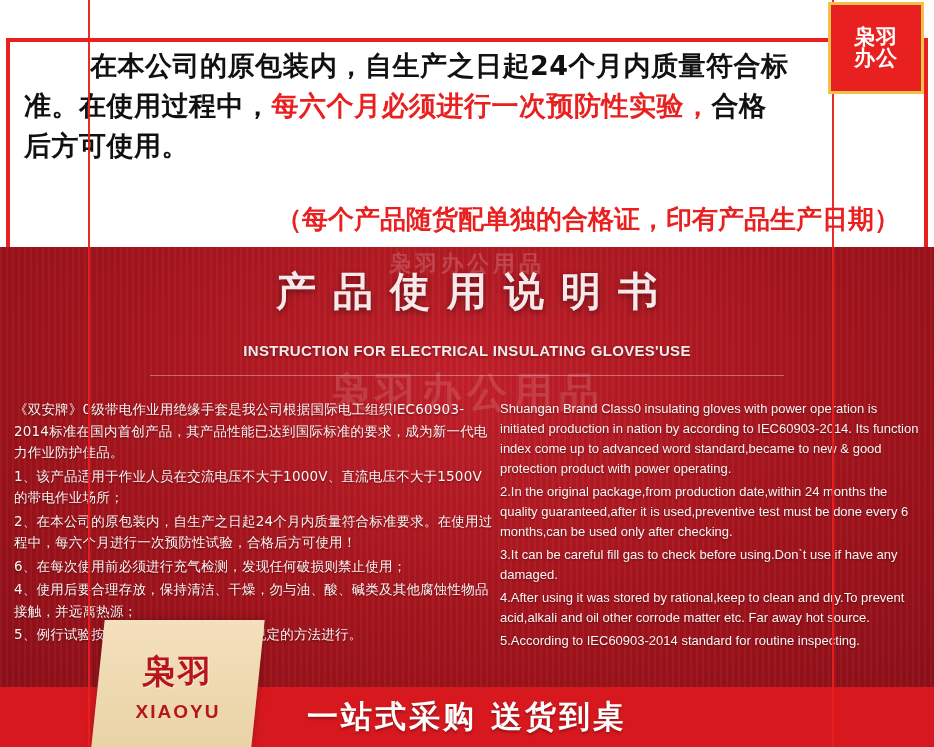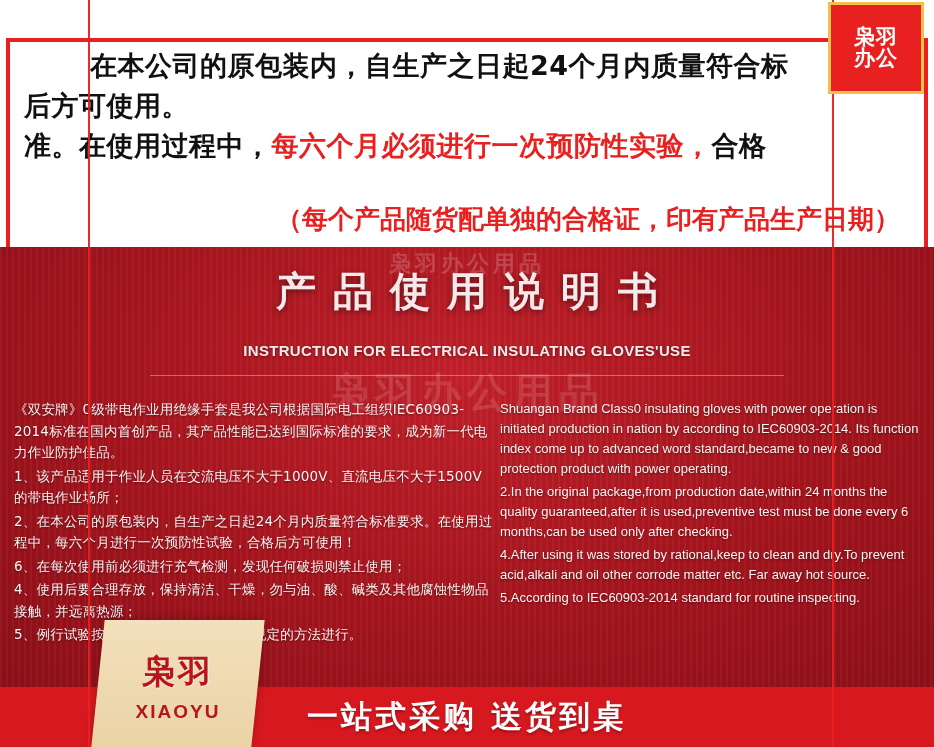--- a/index.html
+++ b/index.html
@@ -292,24 +292,24 @@
   }
 </style>
 </head>
 <body>
 
 <div class="notice-panel">
   <div class="notice-border"></div>
 
   <div class="notice-text">
     <div class="notice-line indent">在本公司的原包装内，自生产之日起24个月内质量符合标</div>
-    <div class="notice-line">后方可使用。</div>
     <div class="notice-line">
       <span>准。在使用过程中，</span><span class="hl-red">每六个月必须进行一次预防性实验，</span><span>合格</span>
     </div>
+    <div class="notice-line">后方可使用。</div>
   </div>
 
   <div class="notice-sub">（每个产品随货配单独的合格证，印有产品生产日期）</div>
 </div>
 
 <div class="logo-badge">
   <div class="logo-chars">
     <span>枭羽</span>
     <span>办公</span>
   </div>
@@ -327,20 +327,21 @@
     <p>1、该产品适用于作业人员在交流电压不大于1000V、直流电压不大于1500V的带电作业场所；</p>
     <p>2、在本公司的原包装内，自生产之日起24个月内质量符合标准要求。在使用过程中，每六个月进行一次预防性试验，合格后方可使用！</p>
     <p>6、在每次使用前必须进行充气检测，发现任何破损则禁止使用；</p>
     <p>4、使用后要合理存放，保持清洁、干燥，勿与油、酸、碱类及其他腐蚀性物品接触，并远离热源；</p>
     <p>5、例行试验按IEC60903-2014标准中规定的方法进行。</p>
   </div>
 
   <div class="col col-en">
     <p>Shuangan Brand Class0 insulating gloves with power operation is initiated production in nation by according to IEC60903-2014. Its function index come up to advanced word standard,became to new &amp; good protection product with power operating.</p>
     <p>2.In the original package,from production date,within 24 months the quality guaranteed,after it is used,preventive test must be done every 6 months,can be used only after checking.</p>
+    <p>3.It can be careful fill gas to check before using.Don`t use if have any damaged.</p>
     <p>4.After using it was stored by rational,keep to clean and dry.To prevent acid,alkali and oil other corrode matter etc. Far away hot source.</p>
     <p>5.According to IEC60903-2014 standard for routine inspecting.</p>
   </div>
 </div>
 
 <div class="bottom-banner">
   <div class="banner-text">一站式采购  送货到桌</div>
 </div>
 
 <div class="brand-tag">

